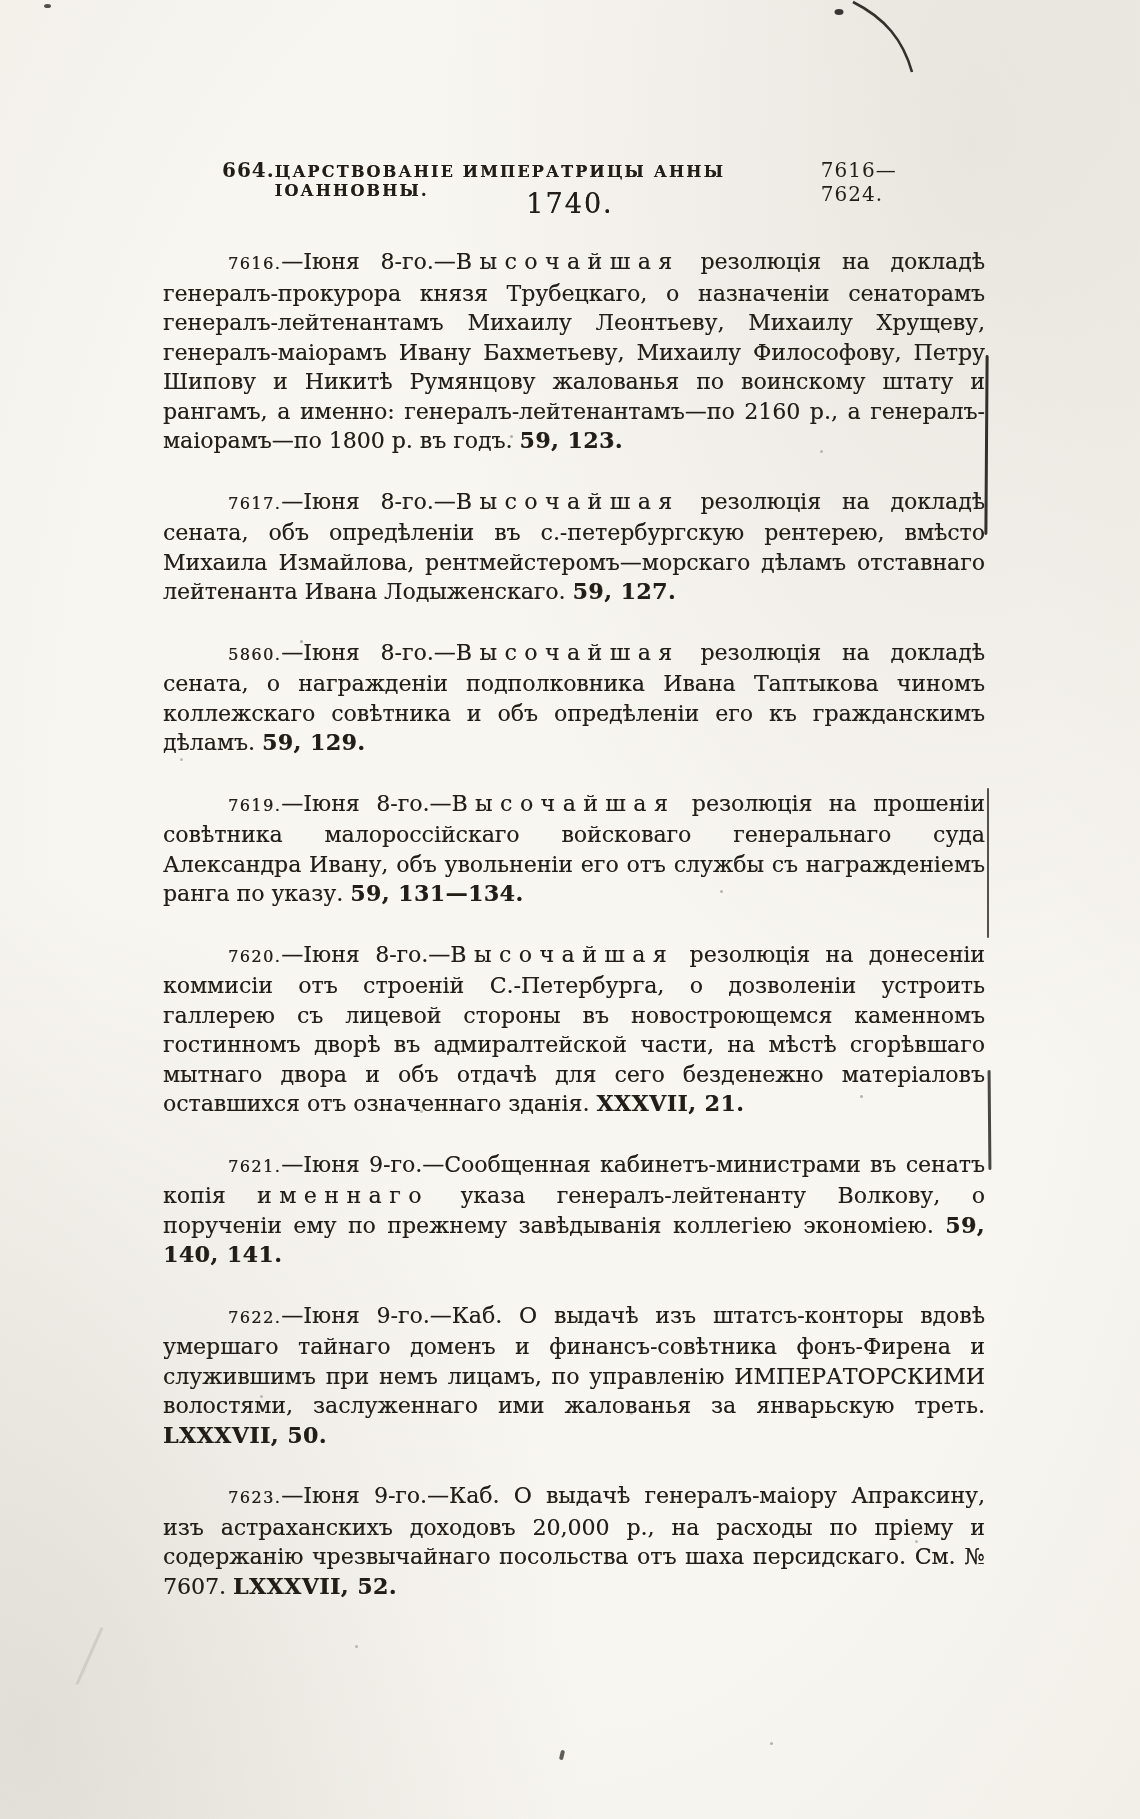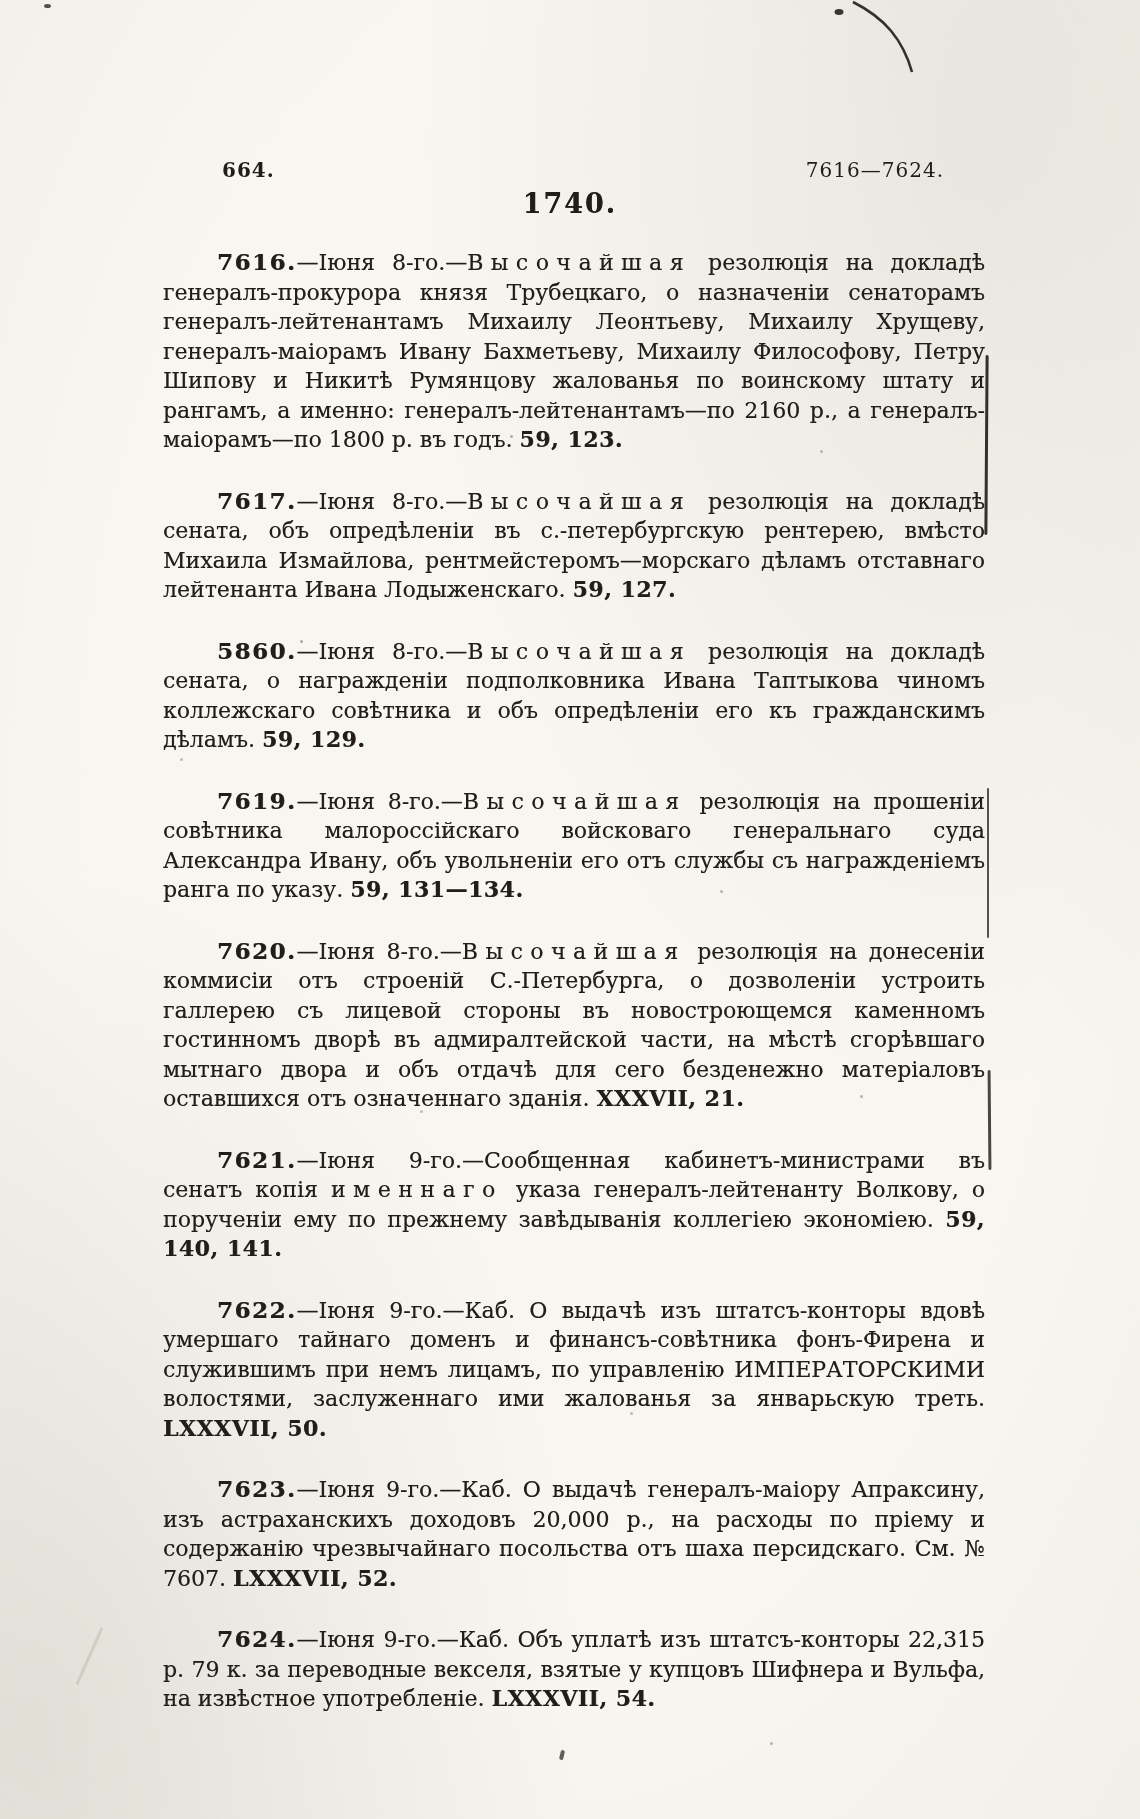--- a/index.html
+++ b/index.html
@@ -17,32 +17,33 @@
     display:flex;justify-content:space-between;align-items:baseline;
   }
   .folio{font-size:20px;font-weight:bold;letter-spacing:1px;}
   .running-title{
     font-size:16px;font-weight:bold;letter-spacing:2.2px;
     text-shadow:0 0 .5px rgba(25,20,15,.7);
   }
   .entry-range{font-size:20px;font-weight:normal;letter-spacing:1px;}
   .year-heading{
     position:absolute;top:188px;left:0;width:1140px;text-align:center;
-    font-size:27px;font-weight:bold;letter-spacing:2px;
+    font-size:27px;font-weight:normal;letter-spacing:2px;
     text-shadow:0 0 .6px rgba(25,20,15,.8);
   }
   .text-col{position:absolute;top:247px;left:163px;width:822px;}
   p.entry{
     font-size:22px;line-height:29.5px;margin:0 0 31px 0;
     text-align:justify;text-indent:54px;
     text-shadow:.25px .3px .45px rgba(30,24,18,.5);
   }
   .entry-number{
-    font-weight:bold;font-size:23px;letter-spacing:1.5px;
+    font-weight:normal;font-size:16px;letter-spacing:1.5px;
     text-shadow:.4px .4px .5px rgba(20,16,12,.65);
+    margin-left:11px;
   }
   .entry-citation{
     font-weight:bold;letter-spacing:.5px;
     text-shadow:.4px .4px .5px rgba(20,16,12,.6);
   }
   .spaced-word{letter-spacing:.34em;}
   
   .artifact{position:absolute;pointer-events:none;}
   .edge-line{background:#1d1b18;border-radius:2px;}
   .speckles{
@@ -55,20 +56,21 @@
       560px 455px 0 rgba(60,52,42,.36), -40px 755px 0 rgba(60,52,42,.3),
       330px 772px 0 rgba(60,52,42,.32), 615px 900px 0 rgba(60,52,42,.3),
       55px 1005px 0 rgba(60,52,42,.3), 470px 1102px 0 rgba(60,52,42,.34);
   }
 </style>
 </head>
 <body>
 
 <div class="running-head">
   <span class="folio">664.</span>
+  <span class="running-title">ЦАРСТВОВАНІЕ ИМПЕРАТРИЦЫ АННЫ ІОАННОВНЫ.</span>
   <span class="entry-range">7616—7624.</span>
 </div>
 
 <div class="year-heading">1740.</div>
 
 <div class="text-col">
 
   <p class="entry"><span class="entry-number">7616.</span><span>—Іюня 8-го.—</span><span></span><span class="spaced-word">Высочайшая</span><span> резолюція на докладѣ генералъ-прокурора князя Трубецкаго, о назначеніи сенаторамъ генералъ-лейтенантамъ Михаилу Леонтьеву, Михаилу Хрущеву, генералъ-маіорамъ Ивану Бахметьеву, Михаилу Философову, Петру Шипову и Никитѣ Румянцову жалованья по воинскому штату и рангамъ, а именно: генералъ-лейтенантамъ—по 2160 р., а генералъ-маіорамъ—по 1800 р. въ годъ. </span><span class="entry-citation">59, 123.</span></p>
 
   <p class="entry"><span class="entry-number">7617.</span><span>—Іюня 8-го.—</span><span></span><span class="spaced-word">Высочайшая</span><span> резолюція на докладѣ сената, объ опредѣленіи въ с.-петербургскую рентерею, вмѣсто Михаила Измайлова, рентмейстеромъ—морскаго дѣламъ отставнаго лейтенанта Ивана Лодыженскаго. </span><span class="entry-citation">59, 127.</span></p>
@@ -78,21 +80,20 @@
   <p class="entry"><span class="entry-number">7619.</span><span>—Іюня 8-го.—</span><span></span><span class="spaced-word">Высочайшая</span><span> резолюція на прошеніи совѣтника малороссійскаго войсковаго генеральнаго суда Александра Ивану, объ увольненіи его отъ службы съ награжденіемъ ранга по указу. </span><span class="entry-citation">59, 131—134.</span></p>
 
   <p class="entry"><span class="entry-number">7620.</span><span>—Іюня 8-го.—</span><span></span><span class="spaced-word">Высочайшая</span><span> резолюція на донесеніи коммисіи отъ строеній С.-Петербурга, о дозволеніи устроить галлерею съ лицевой стороны въ новостроющемся каменномъ гостинномъ дворѣ въ адмиралтейской части, на мѣстѣ сгорѣвшаго мытнаго двора и объ отдачѣ для сего безденежно матеріаловъ оставшихся отъ означеннаго зданія. </span><span class="entry-citation">XXXVII, 21.</span></p>
 
   <p class="entry"><span class="entry-number">7621.</span><span>—Іюня 9-го.—</span><span>Сообщенная кабинетъ-министрами въ сенатъ копія </span><span class="spaced-word">именнаго</span><span> указа генералъ-лейтенанту Волкову, о порученіи ему по прежнему завѣдыванія коллегіею экономіею. </span><span class="entry-citation">59, 140, 141.</span></p>
 
   <p class="entry"><span class="entry-number">7622.</span><span>—Іюня 9-го.—</span><span>Каб. О выдачѣ изъ штатсъ-конторы вдовѣ умершаго тайнаго доменъ и финансъ-совѣтника фонъ-Фирена и служившимъ при немъ лицамъ, по управленію ИМПЕРАТОРСКИМИ волостями, заслуженнаго ими жалованья за январьскую треть. </span><span class="spaced-word"></span><span></span><span class="entry-citation">LXXXVII, 50.</span></p>
 
   <p class="entry"><span class="entry-number">7623.</span><span>—Іюня 9-го.—</span><span>Каб. О выдачѣ генералъ-маіору Апраксину, изъ астраханскихъ доходовъ 20,000 р., на расходы по пріему и содержанію чрезвычайнаго посольства отъ шаха персидскаго. См. № 7607. </span><span class="spaced-word"></span><span></span><span class="entry-citation">LXXXVII, 52.</span></p>
 
-  <p class="entry"><span class="entry-number">7624.</span><span>—Іюня 9-го.—</span><span>Каб. Объ уплатѣ изъ штатсъ-конторы 22,315 р. 79 к. за переводные векселя, взятые у купцовъ Шифнера и Вульфа, на извѣстное употребленіе. </span><span class="spaced-word"></span><span></span><span class="entry-citation">LXXXVII, 54.</span></p>
 
 </div>
 
 <svg class="artifact" style="left:815px;top:0;" width="140" height="75" viewBox="0 0 140 75">
   <path d="M38,2 C70,18 88,40 97,72" stroke="#1f1d1a" stroke-width="2.6" fill="none" opacity=".9"></path>
   <ellipse cx="24" cy="12" rx="4.5" ry="3" fill="#181614" opacity=".85"></ellipse>
 </svg>
 <div class="artifact edge-line" style="left:985px;top:355px;width:3px;height:180px;transform:rotate(.4deg);opacity:.9;"></div>
 <div class="artifact edge-line" style="left:987px;top:788px;width:2px;height:150px;opacity:.75;"></div>
 <div class="artifact edge-line" style="left:988px;top:1070px;width:3px;height:100px;transform:rotate(-.5deg);opacity:.8;"></div>

